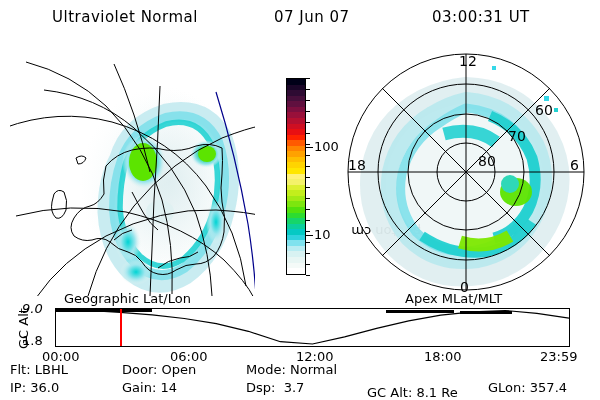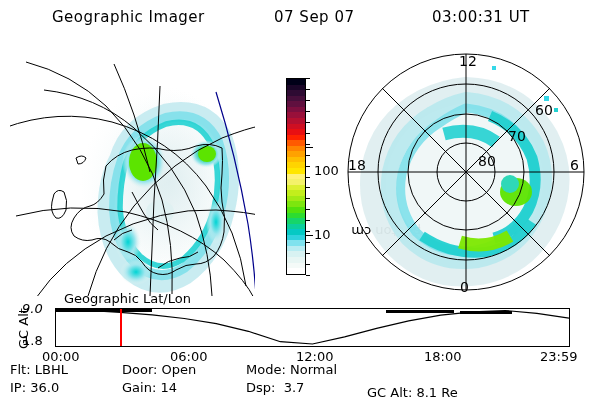--- a/index.html
+++ b/index.html
@@ -45,22 +45,22 @@
 
   
   #status{position:absolute;left:0;top:362px;width:584px;height:38px;font-size:13px;}
   .st{position:absolute;white-space:nowrap;}
   .r0{top:0px;} .r1{top:18px;}
   .c0{left:10px;} .c1{left:122px;} .c2{left:246px;} .c3{left:367px;margin-top:23px;} .c4{left:488px;}
 </style>
 </head>
 <body>
 
-<div class="abs hdr" id="hdr-title">Geographic Imager</div>
-<div class="abs hdr" id="hdr-date">07 Sep 07</div>
+<div class="abs hdr" id="hdr-title">Ultraviolet Normal</div>
+<div class="abs hdr" id="hdr-date">07 Jun 07</div>
 <div class="abs hdr" id="hdr-time">03:00:31 UT</div>
 
 <div class="abs" id="left-panel">
 <svg width="245" height="250" viewBox="0 0 245 250">
   <defs>
     <clipPath id="gclip">
           <circle cx="140" cy="128" r="122"></circle>
         </clipPath>
     <radialGradient id="au1" cx="50%" cy="50%" r="50%">
       <stop offset="0%" stop-color="#6ee800"></stop>
@@ -240,20 +240,21 @@
     <text x="120" y="246">0</text>
     <text x="195" y="69">60</text>
     <text x="168" y="95">70</text>
     <text x="138" y="120">80</text>
   </g>
 </svg>
 </div>
 
 <div class="abs" id="orbit-area">
   <div class="ptitle" id="ptitle-left">Geographic Lat/Lon</div>
+  <div class="ptitle" id="ptitle-right">Apex MLat/MLT</div>
 
   <div id="orbit-ylab">
     <span>GC Alt</span>
   </div>
   <div class="ytick" id="yt0">9.0</div>
   <div class="ytick" id="yt1">1.8</div>
 
   <div id="orbit-box">
     <svg width="513" height="37" viewBox="0 0 513 37" preserveAspectRatio="none">
       <polyline id="orbit-curve" fill="none" stroke="#000" stroke-width="1.2" points="0.0,1.5 32.1,1.5 64.1,3.4 96.2,5.8 128.3,9.5 160.3,14.7 192.4,22.3 224.4,32.7 256.5,35.0 288.6,27.9 320.6,19.4 352.7,11.9 384.8,6.2 416.8,2.9 448.9,1.5 480.9,4.3 513.0,9.1"></polyline>
@@ -276,18 +277,19 @@
 <div id="status">
   <div class="st r0 c0"><span>Flt:</span> <span>LBHL</span></div>
   <div class="st r0 c2"><span>Mode:</span> <span>Normal</span></div>
   <div class="st r0 c1"><span>Door:</span> <span>Open</span></div>
   <div class="st r0 c3"><span>GC Alt:</span> <span>8.1 Re</span></div>
 
   <div class="st r1 c0"><span>IP:</span> <span>36.0</span></div>
   <div class="st r1 c1"><span>Gain:</span> <span>14</span></div>
   <div class="st r1 c2"><span>Dsp:</span> &nbsp;<span>3.7</span></div>
   <div class="st r1 c3"><span>Seq:</span> <span>39</span></div>
+  <div class="st r1 c4"><span>GLon:</span> <span>357.4</span></div>
 </div>
 
 <span style="position: absolute; left: 306px; top: 146.95px; width: 7px; height: 1.5px; background: rgb(0, 0, 0);"></span>
-<div class="cb-lab" style="top: 138.95px; margin-top: 24px;">100</div>
+<div class="cb-lab" style="top: 138.95px;">100</div>
 <span style="position: absolute; left: 306px; top: 234.615px; width: 7px; height: 1.5px; background: rgb(0, 0, 0);"></span>
 <div class="cb-lab" style="top: 226.615px;">10</div>
 
 </body></html>

